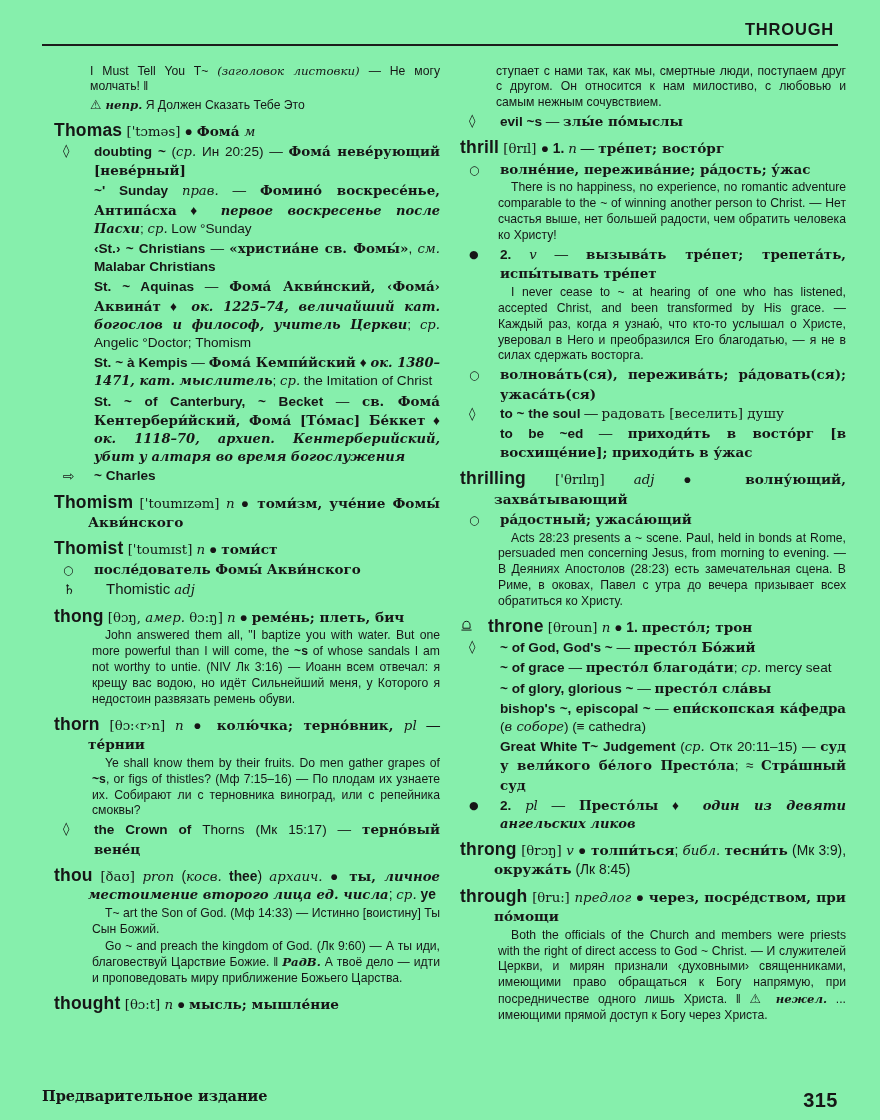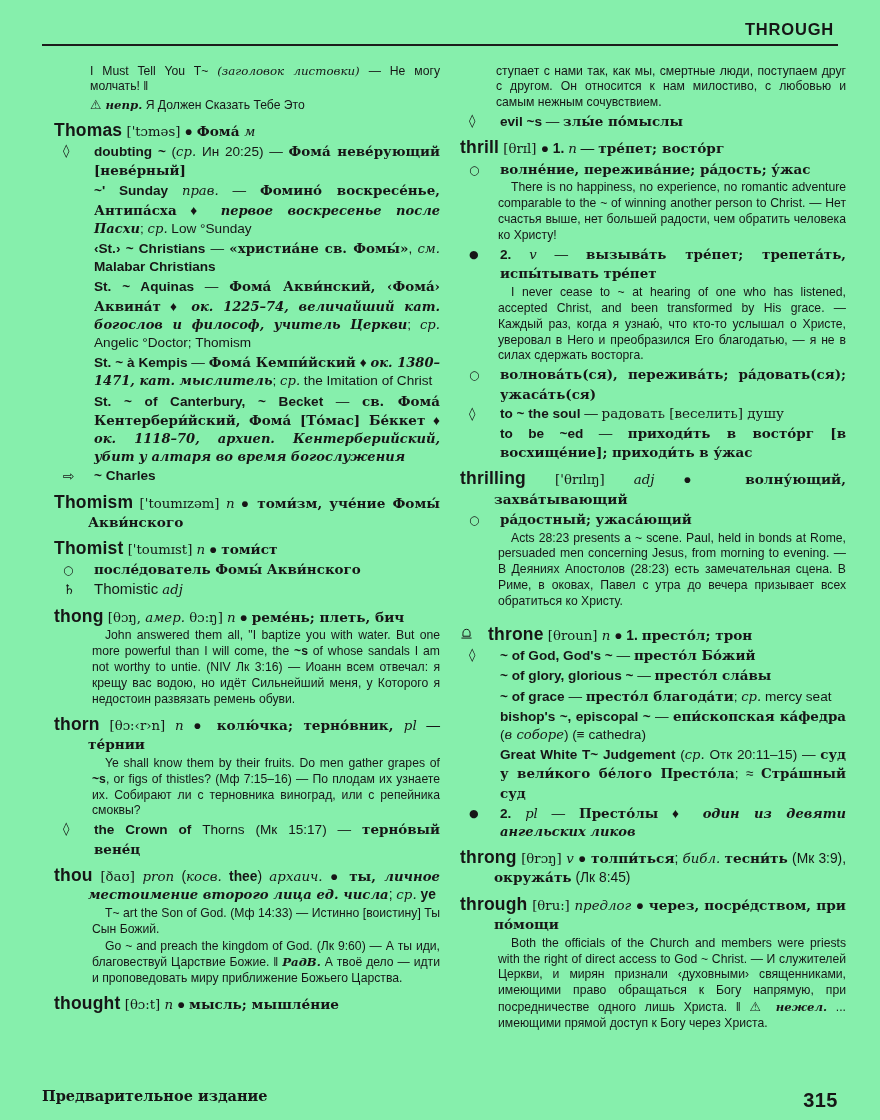--- a/index.html
+++ b/index.html
@@ -6,38 +6,38 @@
   .page{position:relative;width:880px;height:1120px;margin:0 auto;background:#86efac;color:#161616;
         font-family:"Liberation Sans","DejaVu Sans",sans-serif;overflow:hidden;}
   .header-rule{position:absolute;top:44px;left:42px;width:796px;border-top:2.2px solid #1c1c1c;}
   .header-title{position:absolute;top:20px;right:46px;font-weight:bold;font-size:16.5px;letter-spacing:0.8px;}
   .columns{position:absolute;top:62px;left:54px;display:flex;gap:20px;height:1000px;overflow:hidden;}
   .col{width:386px;}
 
   .blk{text-align:justify;position:relative;}
   
   .b-entry{font-size:13.8px;line-height:18.2px;padding-left:34px;text-indent:-34px;margin-top:7px;}
-  .b-entrym{font-size:13.8px;line-height:18.2px;padding-left:32px;text-indent:-4px;margin-top:15px;}
+  .b-entrym{font-size:13.8px;line-height:18.2px;padding-left:32px;text-indent:-4px;margin-top:7px;}
   
   .b-idiom,.b-sub,.b-def,.b-sense,.b-xref,.b-deriv{font-size:13.6px;line-height:18.2px;padding-left:40px;margin-top:1px;}
   
   .b-ex{margin-left:38px;font-size:12.2px;line-height:15.9px;text-indent:13px;margin-top:1.5px;}
   .b-exc{margin-left:36px;font-size:12.2px;line-height:15.9px;margin-top:1.5px;}
 
   .marker{position:absolute;left:9px;top:0;text-indent:0;font-family:"DejaVu Sans",sans-serif;}
   .b-entrym .marker{left:0px;top:2px;}
   .mk-dia{font-size:13px;}
   .mk-circ{font-size:12px;top:1px;}
   .mk-dot{font-size:11px;top:1px;}
   .mk-arr{font-size:14px;}
   .mk-sat{font-size:13.5px;}
   .mk-bell svg{display:inline-block;}
 
   .t-h{font-weight:bold;font-size:17.5px;letter-spacing:0.2px;font-family:"Liberation Sans","DejaVu Sans",sans-serif;}
-  .t-m{font-size:15px;}
+  .t-m{font-size:15px;margin-left:12px;}
   .t-b{font-weight:bold;}
   .t-n{}
   .t-s{font-family:"DejaVu Serif",serif;font-size:0.96em;}
   .t-i{font-family:"DejaVu Serif",serif;font-style:italic;font-size:0.97em;}
   .t-bi{font-family:"DejaVu Serif",serif;font-style:italic;font-weight:bold;font-size:0.96em;}
   .t-bs{font-family:"DejaVu Serif",serif;font-weight:bold;font-size:0.99em;}
   .t-rs{font-family:"DejaVu Serif",serif;font-size:0.99em;}
   .t-warn{font-family:"DejaVu Sans",sans-serif;font-size:1.05em;}
 
   .footer-left{position:absolute;left:42px;bottom:16px;font-family:"DejaVu Serif",serif;font-weight:bold;font-size:14.5px;}
@@ -88,22 +88,22 @@
         <div class="blk b-idiom"><span class="marker mk-dia">◊</span><span class="t-b">to ~ the soul</span><span class="t-n"> — </span><span class="t-rs">радовать [веселить] душу</span></div>
         <div class="blk b-sub"><span class="t-b">to be ~ed</span><span class="t-n"> — </span><span class="t-bs">приходи́ть в восто́рг [в восхище́ние]; приходи́ть в у́жас</span></div>
         <div class="blk b-entry"><span class="t-h">thrilling</span><span class="t-s"> ['θrɪlɪŋ] </span><span class="t-i">adj</span><span class="t-n"> ● </span><span class="t-bs">волну́ющий, захва́тывающий</span></div>
         <div class="blk b-def"><span class="marker mk-circ">○</span><span class="t-bs">ра́достный; ужаса́ющий</span></div>
         <div class="blk b-ex"><span class="t-n">Acts 28:23 presents a ~ scene. Paul, held in bonds at Rome, persuaded men concerning Jesus, from morning to evening. — В Деяниях Апостолов (28:23) есть замечательная сцена. В Риме, в оковах, Павел с утра до вечера призывает всех обратиться ко Христу.</span></div>
         <div class="blk b-entrym"><span class="marker mk-bell"><svg width="13" height="13" viewBox="0 0 12 12">
               <path d="M6 1.2 C8.3 1.2 9.3 3 9.3 5 L9.3 7.6 L2.7 7.6 L2.7 5 C2.7 3 3.7 1.2 6 1.2 Z" fill="none" stroke="#161616" stroke-width="0.9"></path>
               <path d="M1.3 9.3 L10.7 9.3" stroke="#161616" stroke-width="0.9"></path>
             </svg></span><span class="t-h">throne</span><span class="t-s"> [θroun] </span><span class="t-i">n</span><span class="t-n"> ● </span><span class="t-b">1.</span><span class="t-n"> </span><span class="t-bs">престо́л; трон</span></div>
         <div class="blk b-idiom"><span class="marker mk-dia">◊</span><span class="t-b">~ of God, God's ~</span><span class="t-n"> — </span><span class="t-bs">престо́л Бо́жий</span></div>
+        <div class="blk b-sub"><span class="t-b">~ of grace</span><span class="t-n"> — </span><span class="t-bs">престо́л благода́ти</span><span class="t-n">; </span><span class="t-i">ср.</span><span class="t-n"> mercy seat</span></div>
         <div class="blk b-sub"><span class="t-b">~ of glory, glorious ~</span><span class="t-n"> — </span><span class="t-bs">престо́л сла́вы</span></div>
-        <div class="blk b-sub"><span class="t-b">~ of grace</span><span class="t-n"> — </span><span class="t-bs">престо́л благода́ти</span><span class="t-n">; </span><span class="t-i">ср.</span><span class="t-n"> mercy seat</span></div>
         <div class="blk b-sub"><span class="t-b">bishop's ~, episcopal ~</span><span class="t-n"> — </span><span class="t-bs">епи́скопская ка́федра</span><span class="t-n"> (</span><span class="t-i">в соборе</span><span class="t-n">) (≡ cathedra)</span></div>
         <div class="blk b-sub"><span class="t-b">Great White T~ Judgement</span><span class="t-n"> (</span><span class="t-i">ср.</span><span class="t-n"> Отк 20:11–15) — </span><span class="t-bs">суд у вели́кого бе́лого Престо́ла</span><span class="t-n">; ≈ </span><span class="t-bs">Стра́шный суд</span></div>
         <div class="blk b-sense"><span class="marker mk-dot">●</span><span class="t-b">2.</span><span class="t-n"> </span><span class="t-i">pl</span><span class="t-n"> — </span><span class="t-bs">Престо́лы</span><span class="t-n"> ♦ </span><span class="t-bi">один из девяти ангельских ликов</span></div>
         <div class="blk b-entry"><span class="t-h">throng</span><span class="t-s"> [θrɔŋ] </span><span class="t-i">v</span><span class="t-n"> ● </span><span class="t-bs">толпи́ться</span><span class="t-n">; </span><span class="t-i">библ.</span><span class="t-n"> </span><span class="t-bs">тесни́ть</span><span class="t-n"> (Мк 3:9), </span><span class="t-bs">окружа́ть</span><span class="t-n"> (Лк 8:45)</span></div>
         <div class="blk b-entry"><span class="t-h">through</span><span class="t-s"> [θru:] </span><span class="t-i">предлог</span><span class="t-n"> ● </span><span class="t-bs">через, посре́дством, при по́мощи</span></div>
         <div class="blk b-ex"><span class="t-n">Both the officials of the Church and members were priests with the right of direct access to God ~ Christ. — И служителей Церкви, и мирян признали ‹духовными› священниками, имеющими право обращаться к Богу напрямую, при посредничестве одного лишь Христа. ‖ </span><span class="t-warn">⚠ </span><span class="t-bi">нежел.</span><span class="t-n"> ... имеющими прямой доступ к Богу через Христа.</span></div>
       </div>
   </div>
 
   <div class="footer-left">Предварительное издание</div>

